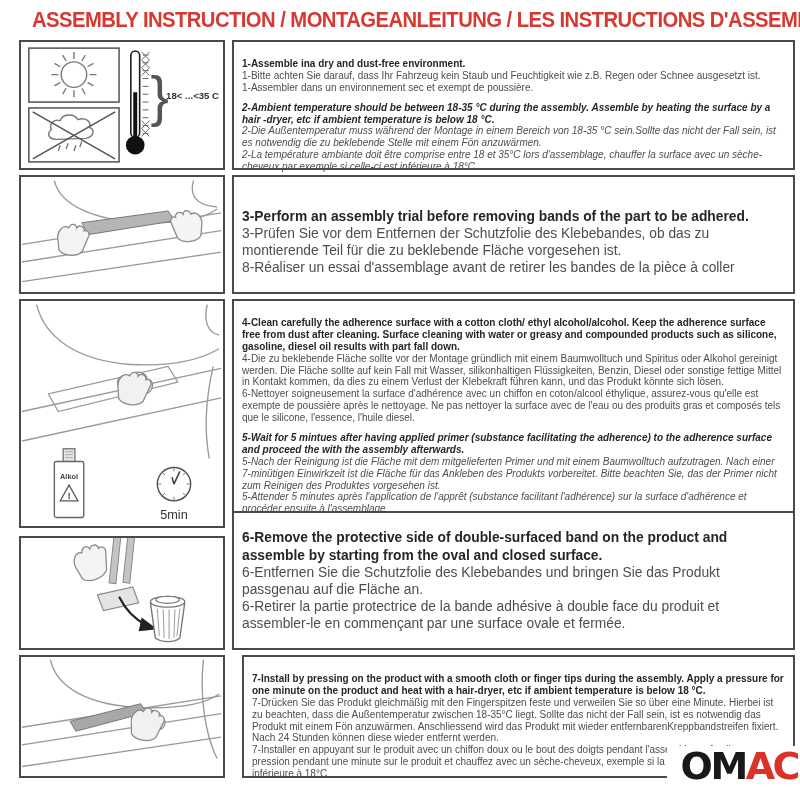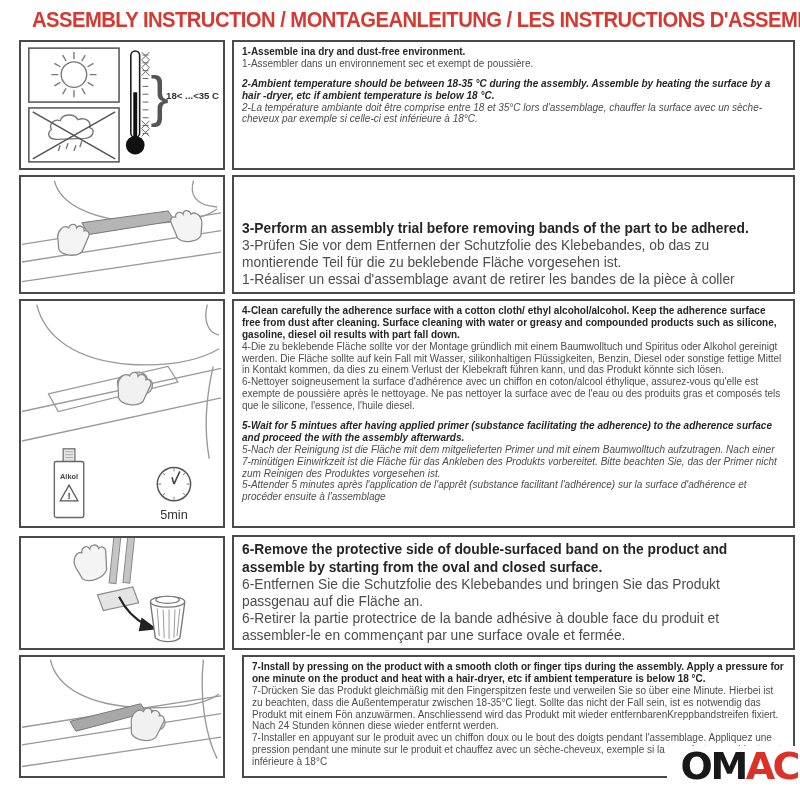--- a/index.html
+++ b/index.html
@@ -7,21 +7,21 @@
   .title{
     margin-top:7px; text-align:center; color:#d43a32; font-weight:bold;
     font-size:22px; letter-spacing:-0.6px; white-space:nowrap;
     transform:scaleX(0.92); transform-origin:50% 50%;
   }
   .table{ margin:7px 5px 0 19px; display:flex; flex-direction:column; gap:5px; }
   .row{ display:flex; gap:7px; }
   .illu{ width:206px; min-width:206px; border:2px solid #4a4a4a; background:#fff; overflow:hidden; }
   .illu svg{ display:block; width:100%; height:100%; }
   .txt{
-    flex:1; border:2px solid #4a4a4a; background:#fff; padding:4px 8px;
+    flex:1; border:2px solid #4a4a4a; background:#fff; padding:16px 8px;
     font-size:10px; line-height:1.19; color:#4d4d4d;
   }
   .txt p{ margin:0; }
   .txt .en{ font-weight:bold; color:#262626; }
   .step + .step{ margin-top:8px;font-style:italic; }
   .row.large .txt{ font-size:13.8px; line-height:1.24; }
   .row.vcenter .txt{ display:flex; flex-direction:column; justify-content:flex-end; }
   .r1{ height:130px; } .r2{ height:119px; } .r3{ height:229px; }
   .r4{ height:117px;align-items:flex-end; } .r5{ height:123px;gap:17px; }
   .logo{
@@ -70,24 +70,26 @@
             <path d="M123,79 L131,87 M131,79 L123,87 M123,87 L131,95 M131,87 L123,95"></path>
           </g>
           <text x="132" y="73" font-size="56" fill="#555">}</text>
           <text x="148" y="57" font-size="9" font-weight="bold" fill="#333" textLength="54" lengthAdjust="spacingAndGlyphs">18&lt; ...&lt;35 C</text>
         </g>
       </svg>
     </div>
     <div class="txt">
       <div class="step">
         <p class="en">1-Assemble ina dry and dust-free environment.</p>
+        <p class="de">1-Bitte achten Sie darauf, dass Ihr Fahrzeug kein Staub und Feuchtigkeit wie z.B. Regen oder Schnee ausgesetzt ist.</p>
         <p class="fr">1-Assembler dans un environnement sec et exempt de poussière.</p>
       </div>
       <div class="step">
         <p class="en">2-Ambient temperature should be between 18-35 °C  during the assembly. Assemble by heating the surface by a hair -dryer, etc if ambient temperature is below 18 °C.</p>
+        <p class="de">2-Die Außentemperatur muss während der Montage in einem Bereich von 18-35 °C  sein.Sollte das nicht der Fall sein, ist es notwendig die zu beklebende Stelle mit einem Fön anzuwärmen.</p>
         <p class="fr">2-La température ambiante doit être comprise entre 18 et 35°C lors d'assemblage, chauffer la surface avec un sèche-cheveux par exemple si celle-ci est inférieure à 18°C.</p>
       </div>
     </div>
   </div>
 
   <div class="row r2 large vcenter">
     <div class="illu">
       <svg viewBox="0 0 206 112">
         <g fill="none" stroke="#9a9a9a" stroke-width="1.4">
           <path d="M 34,1 C 40,26 74,42 128,44 C 164,45 186,40 200,30"></path>
@@ -98,21 +100,21 @@
         </g>
         <polygon points="62,44 150,32 157,42 69,56" fill="#b5b5b5" stroke="#777" stroke-width="1"></polygon>
         <use href="#hand" fill="#f4f4f4" stroke="#8a8a8a" stroke-width="1.3" transform="translate(40,46) rotate(8)"></use>
         <use href="#hand" fill="#f4f4f4" stroke="#8a8a8a" stroke-width="1.3" transform="translate(182,32) scale(-1,1) rotate(8)"></use>
       </svg>
     </div>
     <div class="txt">
       <div class="step">
         <p class="en">3-Perform an assembly trial before removing bands of the part to be adhered.</p>
         <p class="de">3-Prüfen Sie vor dem Entfernen der Schutzfolie des Klebebandes, ob das zu montierende Teil für die zu beklebende Fläche vorgesehen ist.</p>
-        <p class="fr">1-Réaliser un essai d'assemblage avant de retirer les bandes de la pièce à coller</p>
+        <p class="fr">8-Réaliser un essai d'assemblage avant de retirer les bandes de la pièce à coller</p>
       </div>
     </div>
   </div>
 
   <div class="row r3">
     <div class="illu">
       <svg viewBox="0 0 206 224">
         <g fill="none" stroke="#9a9a9a" stroke-width="1.4">
           <path d="M 16,1 C 24,34 56,58 112,62 C 152,64 182,58 202,46"></path>
           <path d="M 190,1 C 186,16 190,30 202,32"></path>

